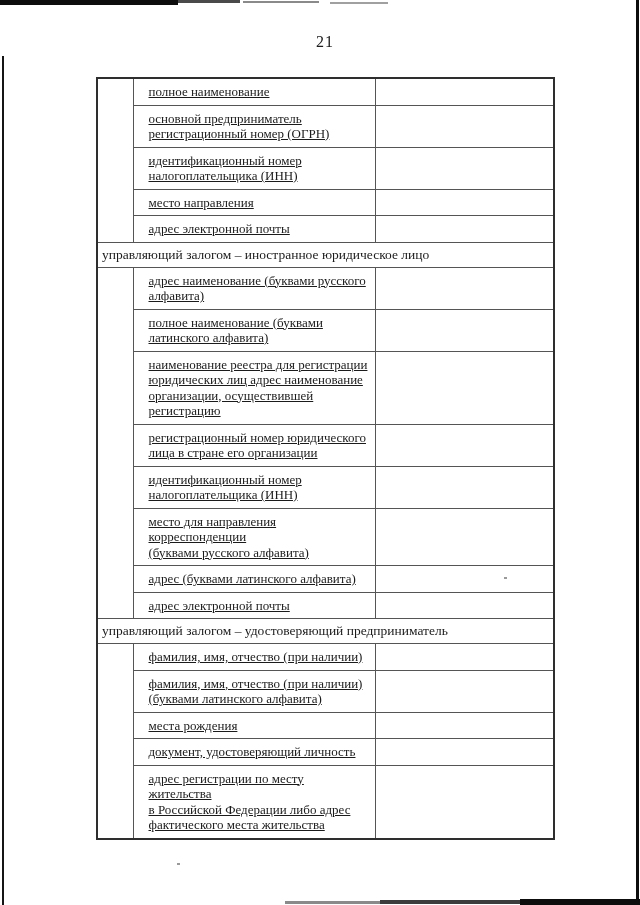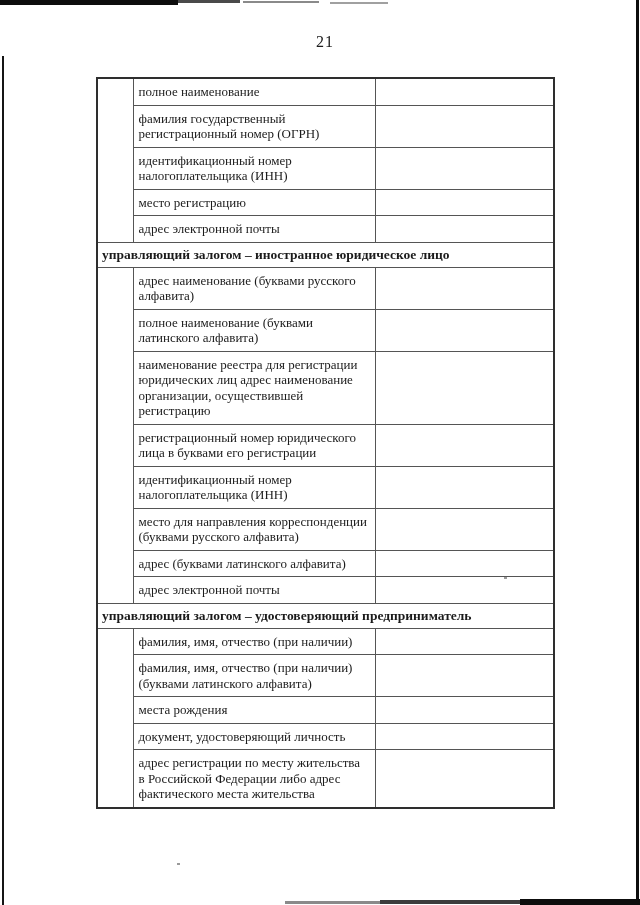--- a/index.html
+++ b/index.html
@@ -37,28 +37,29 @@
     border: 1px solid #555555;
     vertical-align: middle;
   }
   td.spacer-cell {
     border-top: none;
     border-bottom: 1px solid #555555;
   }
   td.label-cell {
     font-size: 13px;
     line-height: 15.5px;
-    padding: 5px 6px 5px 5px;
+    padding: 5px 6px 5px 15px;
     white-space: pre-line;
+    text-decoration: underline;
   }
   td.value-cell {
     background: #ffffff;
   }
   tr.section-header-row td {
-    font-weight: bold;
+    font-weight: normal;
     font-size: 13.5px;
     line-height: 16px;
     padding: 4px 21px 4px 4px;
   }
   
   .artifact {
     position: absolute;
   }
   .speck {
     position: absolute;
@@ -78,31 +79,31 @@
     <col style="width:242px">
     <col style="width:179px">
   </colgroup>
   <tbody>
       <tr>
         <td rowspan="5" class="spacer-cell"></td>
         <td class="label-cell">полное наименование</td>
         <td class="value-cell"></td>
       </tr>
       <tr>
-        <td class="label-cell">фамилия государственный
+        <td class="label-cell">основной предприниматель
 регистрационный номер (ОГРН)</td>
         <td class="value-cell"></td>
       </tr>
       <tr>
         <td class="label-cell">идентификационный номер
 налогоплательщика (ИНН)</td>
         <td class="value-cell"></td>
       </tr>
       <tr>
-        <td class="label-cell">место регистрацию</td>
+        <td class="label-cell">место направления</td>
         <td class="value-cell"></td>
       </tr>
       <tr>
         <td class="label-cell">адрес электронной почты</td>
         <td class="value-cell"></td>
       </tr>
       <tr class="section-header-row">
         <td colspan="3">управляющий залогом – иностранное юридическое лицо</td>
       </tr>
       <tr>
@@ -118,21 +119,21 @@
       </tr>
       <tr>
         <td class="label-cell">наименование реестра для регистрации
 юридических лиц адрес наименование
 организации, осуществившей
 регистрацию</td>
         <td class="value-cell"></td>
       </tr>
       <tr>
         <td class="label-cell">регистрационный номер юридического
-лица в буквами его регистрации</td>
+лица в стране его организации</td>
         <td class="value-cell"></td>
       </tr>
       <tr>
         <td class="label-cell">идентификационный номер
 налогоплательщика (ИНН)</td>
         <td class="value-cell"></td>
       </tr>
       <tr>
         <td class="label-cell">место для направления корреспонденции
 (буквами русского алфавита)</td>

